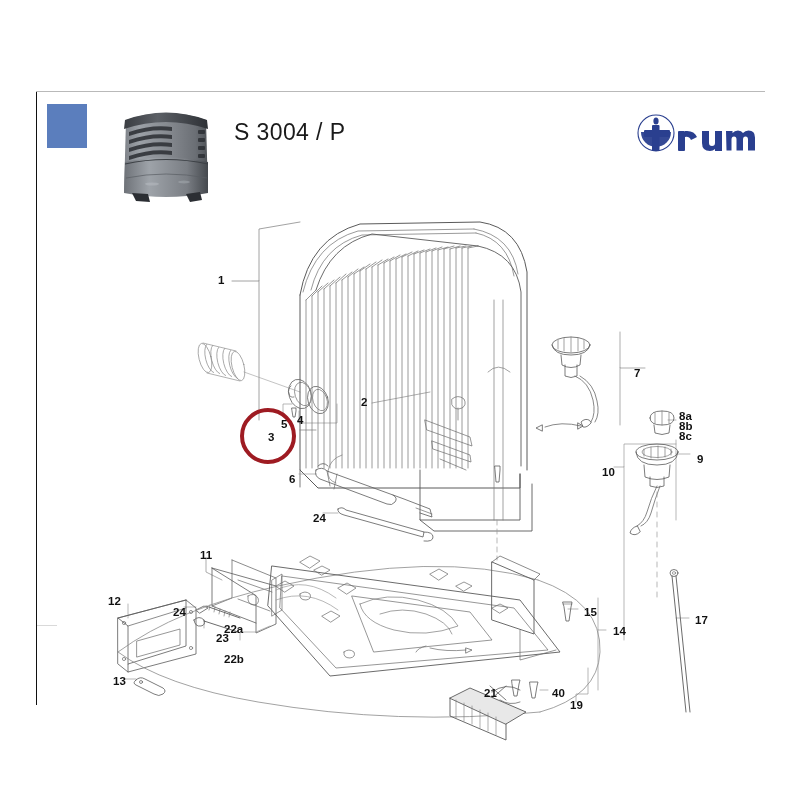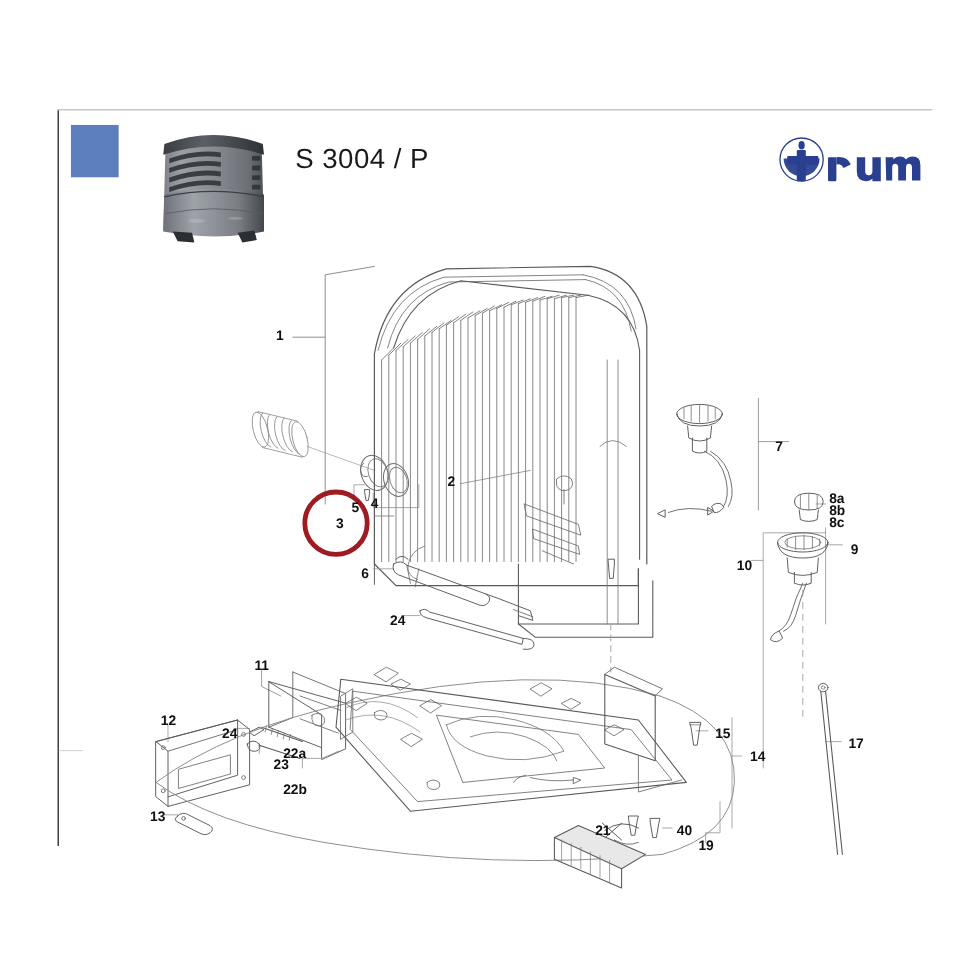--- a/index.html
+++ b/index.html
@@ -12,21 +12,20 @@
     height: 800px;
     position: relative;
     font-family: "Liberation Sans", sans-serif;
     overflow: hidden;
   }
   #page {
     position: absolute;
     inset: 0;
     width: 708px;
     height: 800px;
-    margin-left: 12px;
   }
   
   .rule-top {
     position: absolute;
     left: 36px;
     top: 91px;
     width: 729px;
     height: 1px;
     background: #b9b9b9;
   }
@@ -555,21 +554,21 @@
   <div class="callout" style="left:297px;  top:415px;">4</div>
   <div class="callout" style="left:281px;  top:419px;">5</div>
   <div class="callout" style="left:289px;  top:474px;">6</div>
   <div class="callout" style="left:634px;  top:368px;">7</div>
   <div class="callout" style="left:679px;  top:411px;">8a</div>
   <div class="callout" style="left:679px;  top:421px;">8b</div>
   <div class="callout" style="left:679px;  top:431px;">8c</div>
   <div class="callout" style="left:697px;  top:454px;">9</div>
   <div class="callout" style="left:602px;  top:467px;">10</div>
   <div class="callout" style="left:200px;  top:550px;">11</div>
-  <div class="callout" style="left:122px;  top:596px;text-align:center;">12</div>
+  <div class="callout" style="left:108px;  top:596px;text-align:center;">12</div>
   <div class="callout" style="left:113px;  top:676px;">13</div>
   <div class="callout" style="left:613px;  top:626px;">14</div>
   <div class="callout" style="left:584px;  top:607px;">15</div>
   <div class="callout" style="left:695px;  top:615px;">17</div>
   <div class="callout" style="left:570px;  top:700px;">19</div>
   <div class="callout" style="left:552px;  top:688px;">40</div>
   <div class="callout" style="left:484px;  top:688px;">21</div>
   <div class="callout" style="left:224px;  top:624px;">22a</div>
   <div class="callout" style="left:224px;  top:654px;">22b</div>
   <div class="callout" style="left:216px;  top:633px;">23</div>

